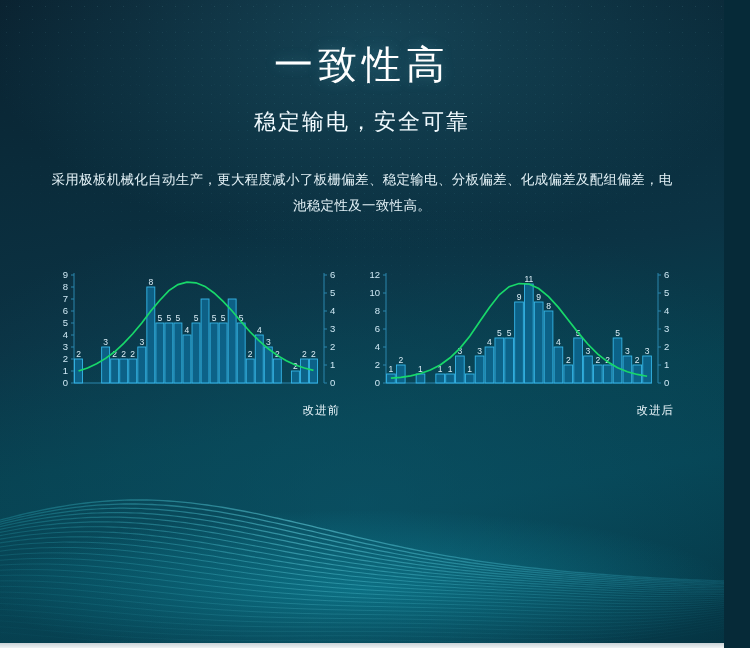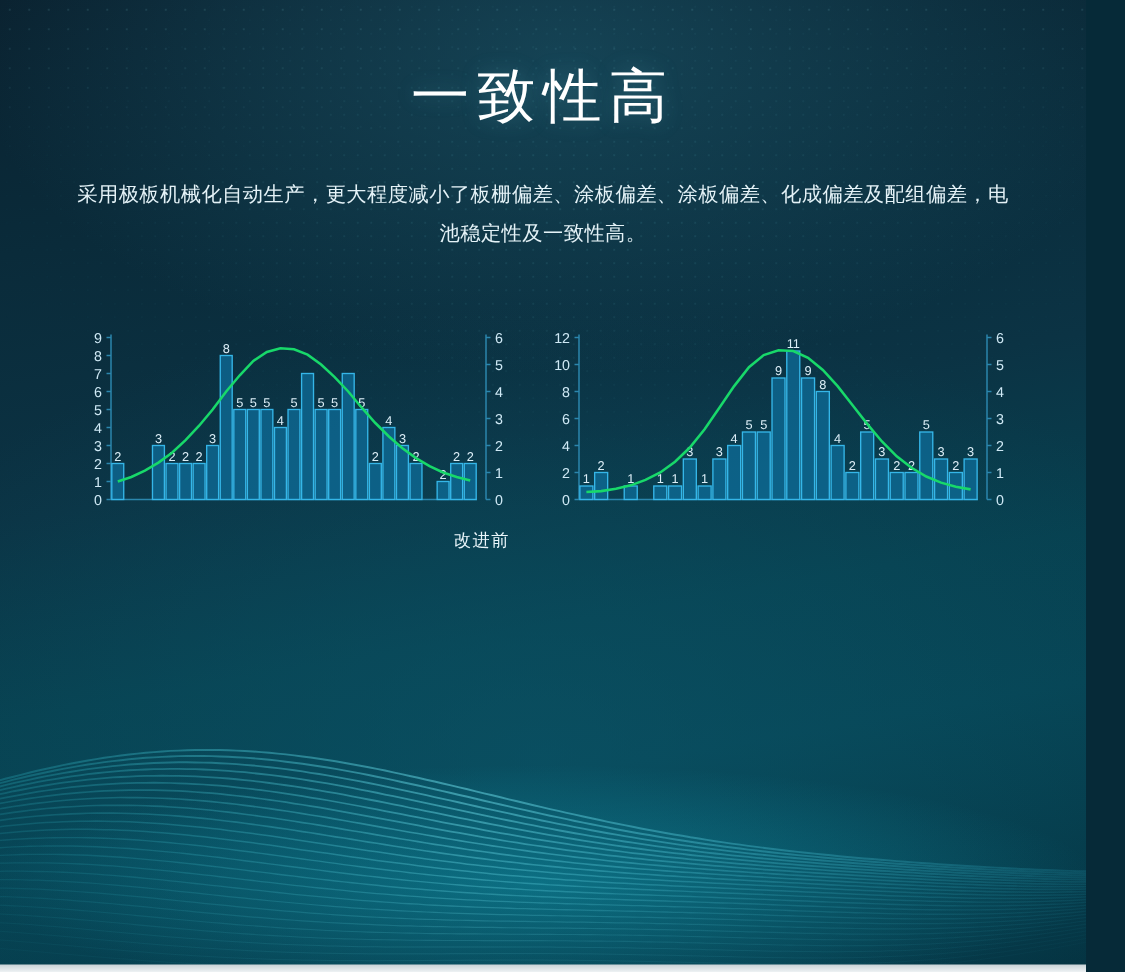--- a/index.html
+++ b/index.html
@@ -80,21 +80,22 @@
 </head>
 <body>
 
 <div id="page">
 
   <div class="dots"></div>
   <div class="dots2"></div>
 
   <div class="hero">
     <div class="title">一致性高</div>
-    <div class="desc">采用极板机械化自动生产，更大程度减小了板栅偏差、涂板偏差、涂板偏差、化成偏差及配组偏差，电池稳定性及一致性高。</div>
+    <div class="subtitle">稳定输电，安全可靠</div>
+    <div class="desc">采用极板机械化自动生产，更大程度减小了板栅偏差、稳定输电、分板偏差、化成偏差及配组偏差，电池稳定性及一致性高。</div>
   </div>
 
   <div class="charts">
 
     <div class="chart">
       <div class="plot">
         <svg id="svg0" width="290" height="140" viewBox="0 0 290 140">
             <line x1="24" y1="12" x2="24" y2="122" class="axis-line"></line>
             <line x1="21" y1="122" x2="24" y2="122" class="tick"></line>
             <text x="18" y="125.4" class="ticklabel" text-anchor="end">0</text>
@@ -264,20 +265,21 @@
             <text x="225.96" y="93.00" class="barlabel">3</text>
             <text x="235.81" y="102.00" class="barlabel">2</text>
             <text x="245.67" y="102.00" class="barlabel">2</text>
             <text x="255.52" y="75.00" class="barlabel">5</text>
             <text x="265.37" y="93.00" class="barlabel">3</text>
             <text x="275.22" y="102.00" class="barlabel">2</text>
             <text x="285.07" y="93.00" class="barlabel">3</text>
             <path d="M28.93,117.05 L38.78,116.42 L48.63,114.80 L58.48,112.55 L68.33,108.95 L78.19,104.00 L88.04,96.80 L97.89,87.35 L107.74,75.20 L117.59,60.80 L127.44,46.40 L137.30,33.80 L147.15,25.70 L157.00,22.55 L166.85,23.00 L176.70,27.50 L186.56,35.60 L196.41,46.40 L206.26,59.00 L216.11,71.60 L225.96,83.30 L235.81,93.20 L245.67,100.85 L255.52,106.70 L265.37,110.75 L275.22,113.45 L285.07,115.25" class="curve"></path>
           </svg>
       </div>
+      <div class="xcaption">改进后</div>
     </div>
 
   </div>
 
   <div class="wave-glow"></div>
   <svg class="wave" viewBox="0 0 750 210" preserveAspectRatio="none">
     <defs>
       <linearGradient id="wg" x1="0" y1="0" x2="0" y2="1">
         <stop offset="0%" stop-color="#39e6f0" stop-opacity=".85"></stop>
         <stop offset="55%" stop-color="#1ab7cf" stop-opacity=".55"></stop>

